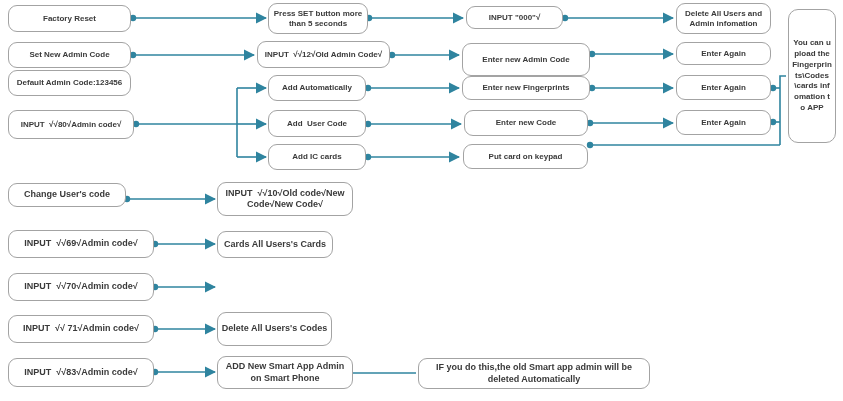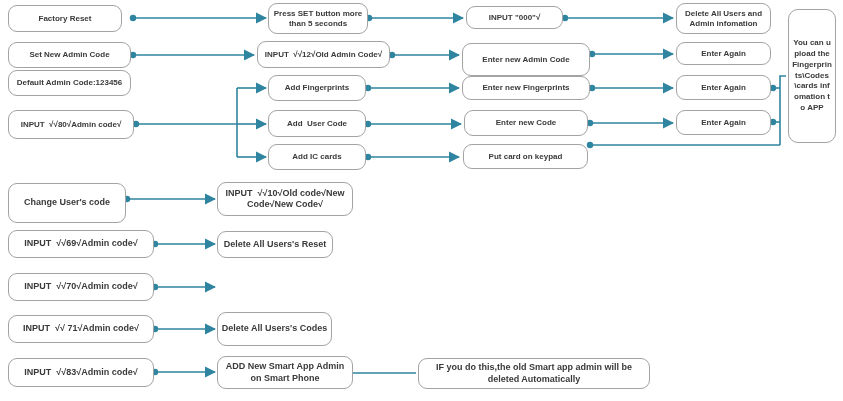--- a/index.html
+++ b/index.html
@@ -50,50 +50,50 @@
       <path d="M780,145 V76 H786"></path>
       <path d="M127,199 H215" marker-start="url(#d)" marker-end="url(#a)"></path>
       <path d="M155,244 H215" marker-start="url(#d)" marker-end="url(#a)"></path>
       <path d="M155,287 H215" marker-start="url(#d)" marker-end="url(#a)"></path>
       <path d="M155,329 H215" marker-start="url(#d)" marker-end="url(#a)"></path>
       <path d="M155,372 H215" marker-start="url(#d)" marker-end="url(#a)"></path>
       <path d="M416,373 H337" marker-end="url(#a)"></path>
     </g>
   </svg>
 
-  <div class="node" style="left:8px;top:5px;width:114px;height:27px">Factory Reset</div>
+  <div class="node" style="left:8px;top:5px;width:123px;height:27px">Factory Reset</div>
   <div class="node" style="left:268px;top:3px;width:100px;height:31px">Press SET button more than 5 seconds</div>
   <div class="node" style="left:466px;top:6px;width:97px;height:23px">INPUT "000"√</div>
   <div class="node" style="left:676px;top:3px;width:95px;height:31px">Delete All Users and Admin infomation</div>
 
   <div class="node" style="left:8px;top:42px;width:123px;height:26px">Set New Admin Code</div>
   <div class="node" style="left:257px;top:41px;width:133px;height:27px">INPUT  √√12√Old Admin Code√</div>
   <div class="node" style="left:462px;top:43px;width:128px;height:33px">Enter new Admin Code</div>
   <div class="node" style="left:676px;top:42px;width:95px;height:23px">Enter Again</div>
 
   <div class="node" style="left:8px;top:70px;width:123px;height:26px">Default Admin Code:123456</div>
-  <div class="node" style="left:268px;top:75px;width:98px;height:26px">Add Fingerprints</div>
+  <div class="node" style="left:268px;top:75px;width:98px;height:26px">Add Automatically</div>
   <div class="node" style="left:462px;top:76px;width:128px;height:24px">Enter new Fingerprints</div>
   <div class="node" style="left:676px;top:75px;width:95px;height:25px">Enter Again</div>
 
   <div class="node" style="left:8px;top:110px;width:126px;height:29px">INPUT  √√80√Admin code√</div>
   <div class="node" style="left:268px;top:110px;width:98px;height:27px">Add  User Code</div>
   <div class="node" style="left:464px;top:110px;width:124px;height:26px">Enter new Code</div>
   <div class="node" style="left:676px;top:110px;width:95px;height:25px">Enter Again</div>
 
   <div class="node" style="left:268px;top:144px;width:98px;height:26px">Add IC cards</div>
   <div class="node" style="left:463px;top:144px;width:125px;height:25px">Put card on keypad</div>
 
   <div class="node note" style="left:788px;top:9px;width:48px;height:134px">You can upload the Fingerprints\Codes \cards infomation to APP</div>
 
-  <div class="node lg" style="left:8px;top:183px;width:118px;height:40px">Change User's code</div>
+  <div class="node lg" style="left:8px;top:183px;width:118px;height:24px">Change User's code</div>
   <div class="node lg" style="left:217px;top:182px;width:136px;height:34px">INPUT  √√10√Old code√New Code√New Code√</div>
 
   <div class="node lg" style="left:8px;top:230px;width:146px;height:28px">INPUT  √√69√Admin code√</div>
-  <div class="node lg" style="left:217px;top:231px;width:116px;height:27px">Delete All Users's Reset</div>
+  <div class="node lg" style="left:217px;top:231px;width:116px;height:27px">Cards All Users's Cards</div>
 
   <div class="node lg" style="left:8px;top:273px;width:146px;height:28px">INPUT  √√70√Admin code√</div>
 
   <div class="node lg" style="left:8px;top:315px;width:146px;height:28px">INPUT  √√ 71√Admin code√</div>
   <div class="node lg" style="left:217px;top:312px;width:115px;height:34px">Delete All Users's Codes</div>
 
   <div class="node lg" style="left:8px;top:358px;width:146px;height:29px">INPUT  √√83√Admin code√</div>
   <div class="node lg" style="left:217px;top:356px;width:136px;height:33px">ADD New Smart App Admin on Smart Phone</div>
   <div class="node lg" style="left:418px;top:358px;width:232px;height:31px">IF you do this,the old Smart app admin will be deleted Automatically</div>
 

